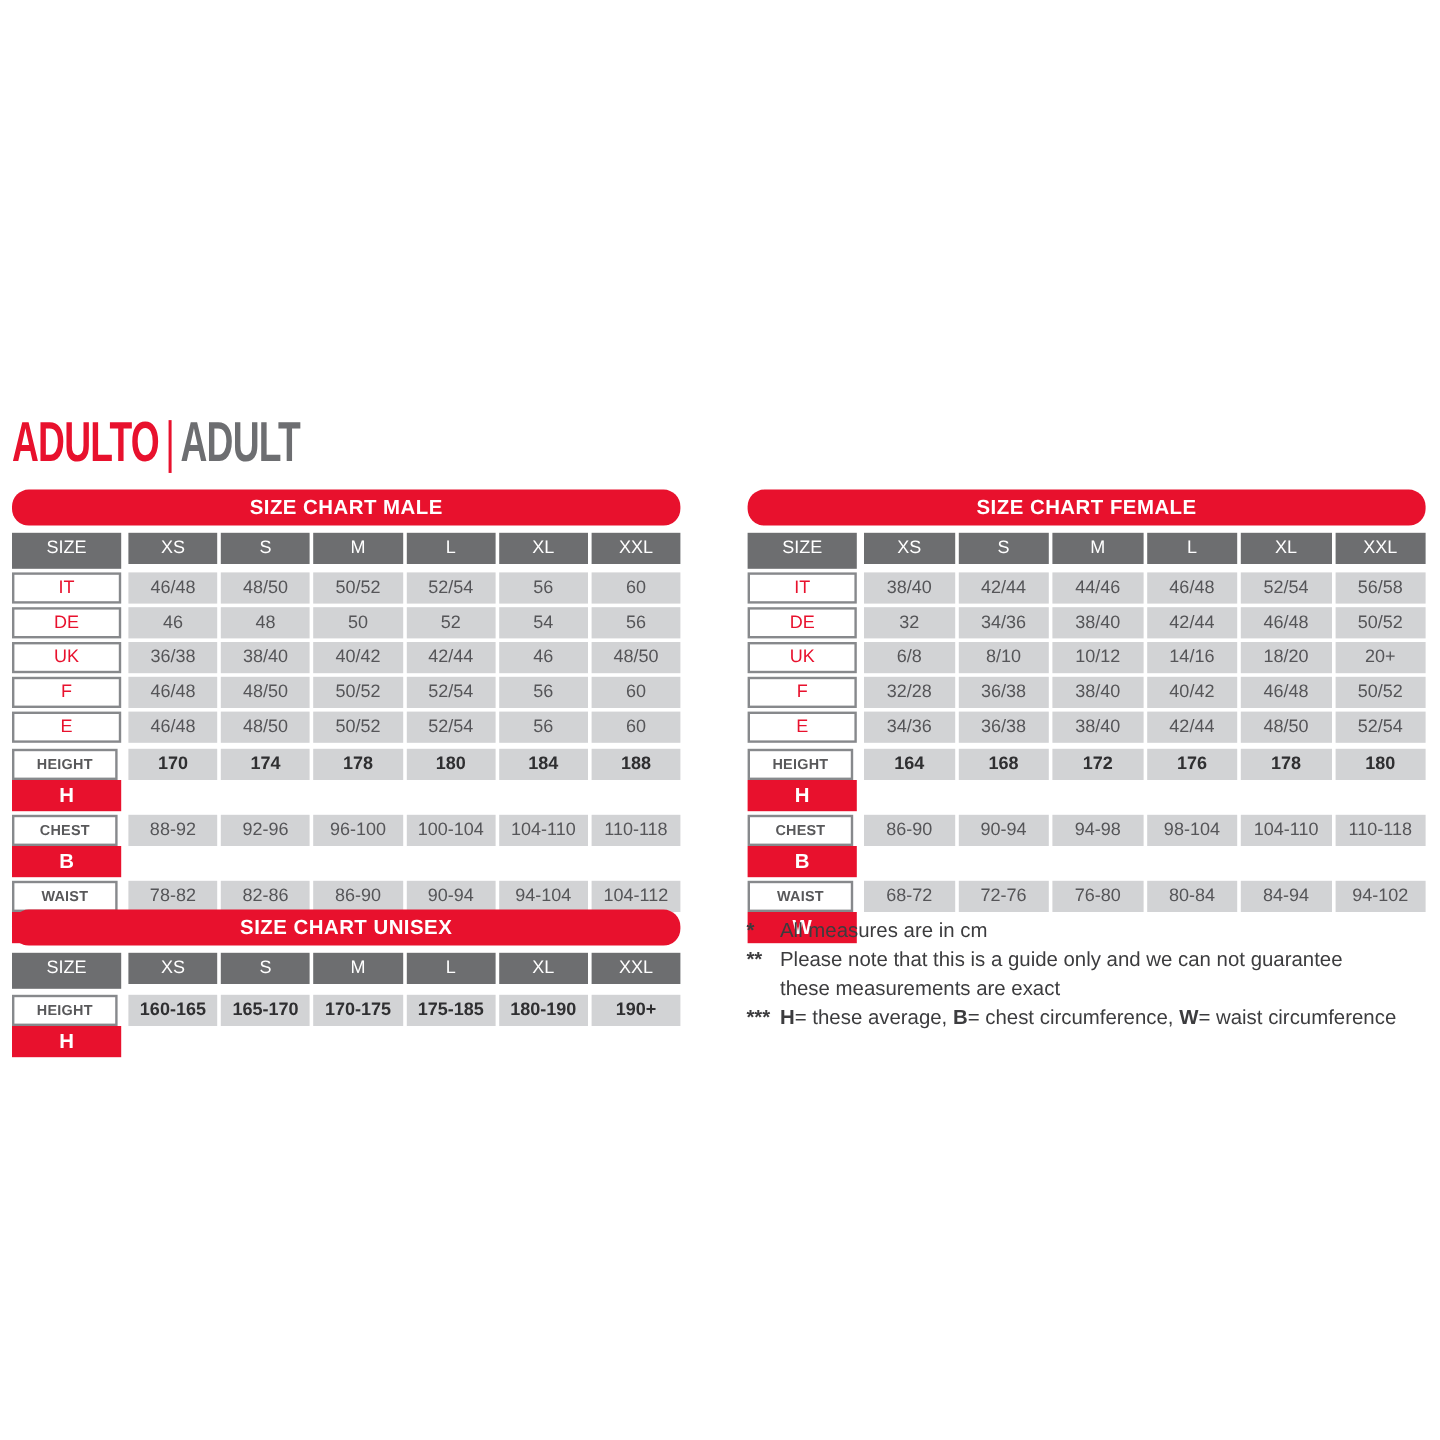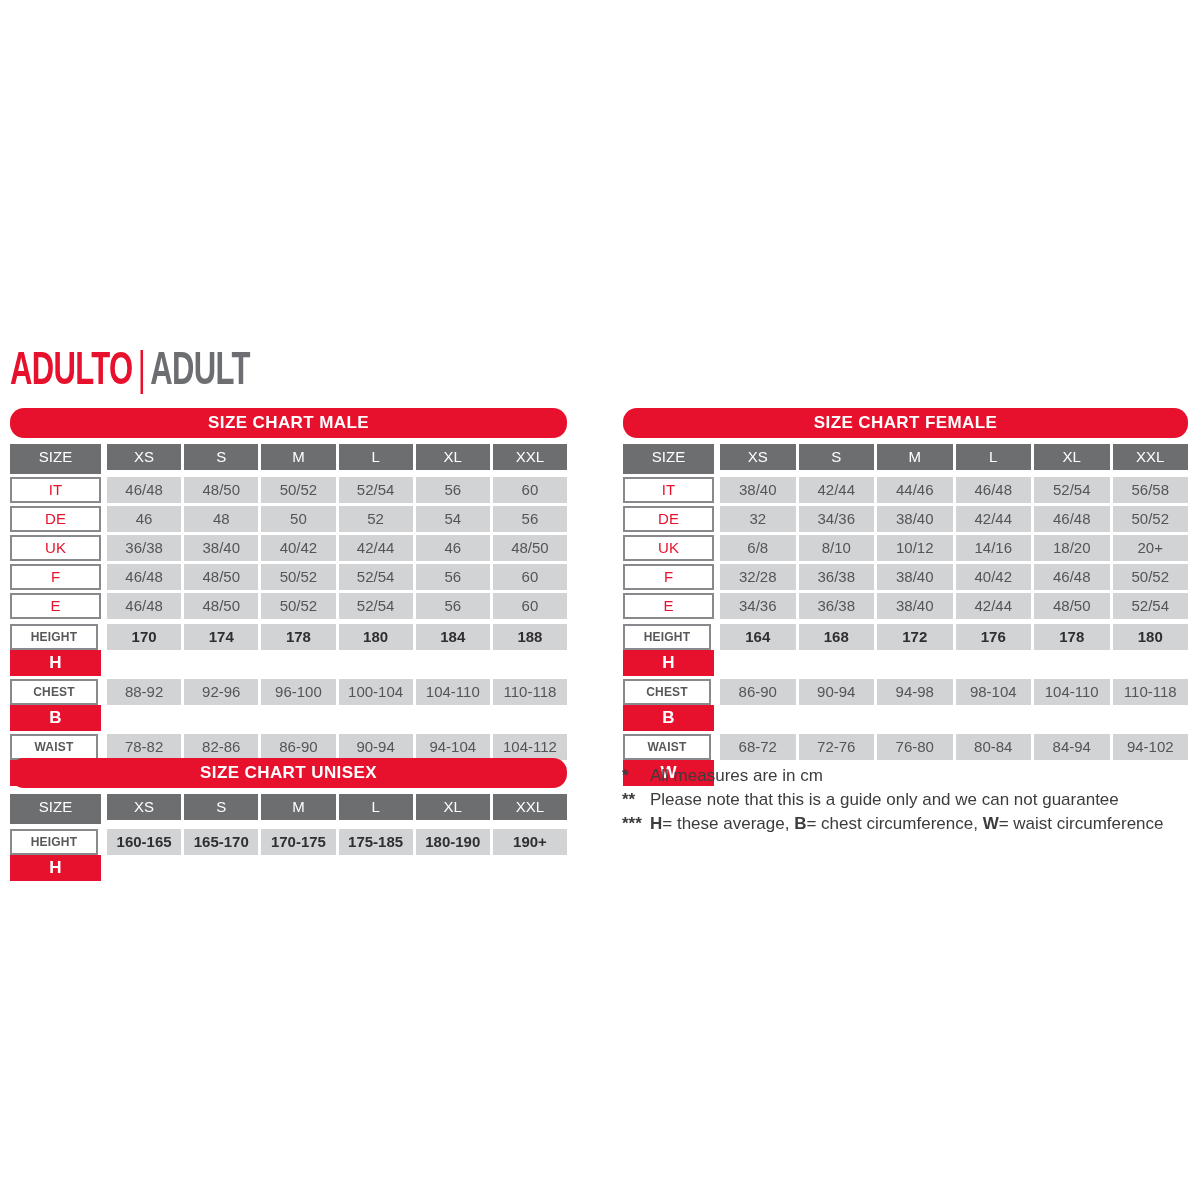--- a/index.html
+++ b/index.html
@@ -333,18 +333,22 @@
   <div class="footnotes">
       <div class="fn-row">
         <div class="fn-marker">*</div>
         <div class="fn-text"><span>All measures are in cm</span></div>
       </div>
       <div class="fn-row">
         <div class="fn-marker">**</div>
         <div class="fn-text"><span>Please note that this is a guide only and we can not guarantee</span></div>
       </div>
       <div class="fn-row">
+        <div class="fn-marker"></div>
+        <div class="fn-text"><span>these measurements are exact</span></div>
+      </div>
+      <div class="fn-row">
         <div class="fn-marker">***</div>
         <div class="fn-text"><b>H</b><span>= these average, </span><b>B</b><span>= chest circumference, </span><b>W</b><span>= waist circumference</span></div>
       </div>
     </div>
 
 </div>
 
 </body></html>

